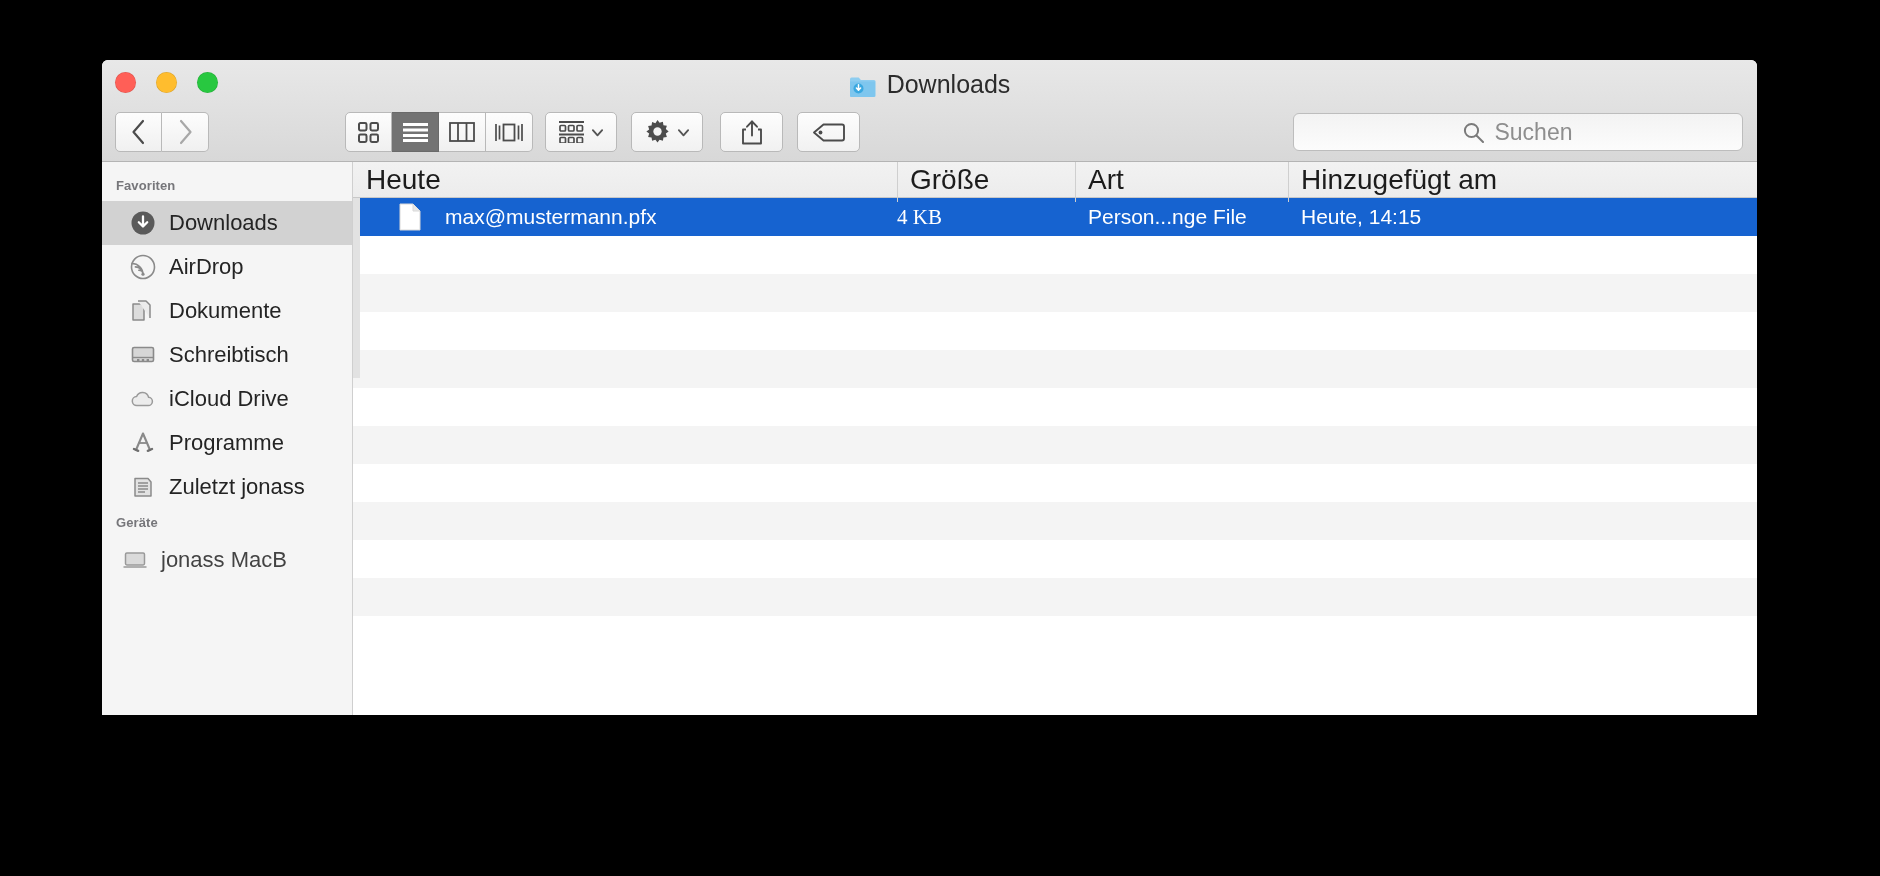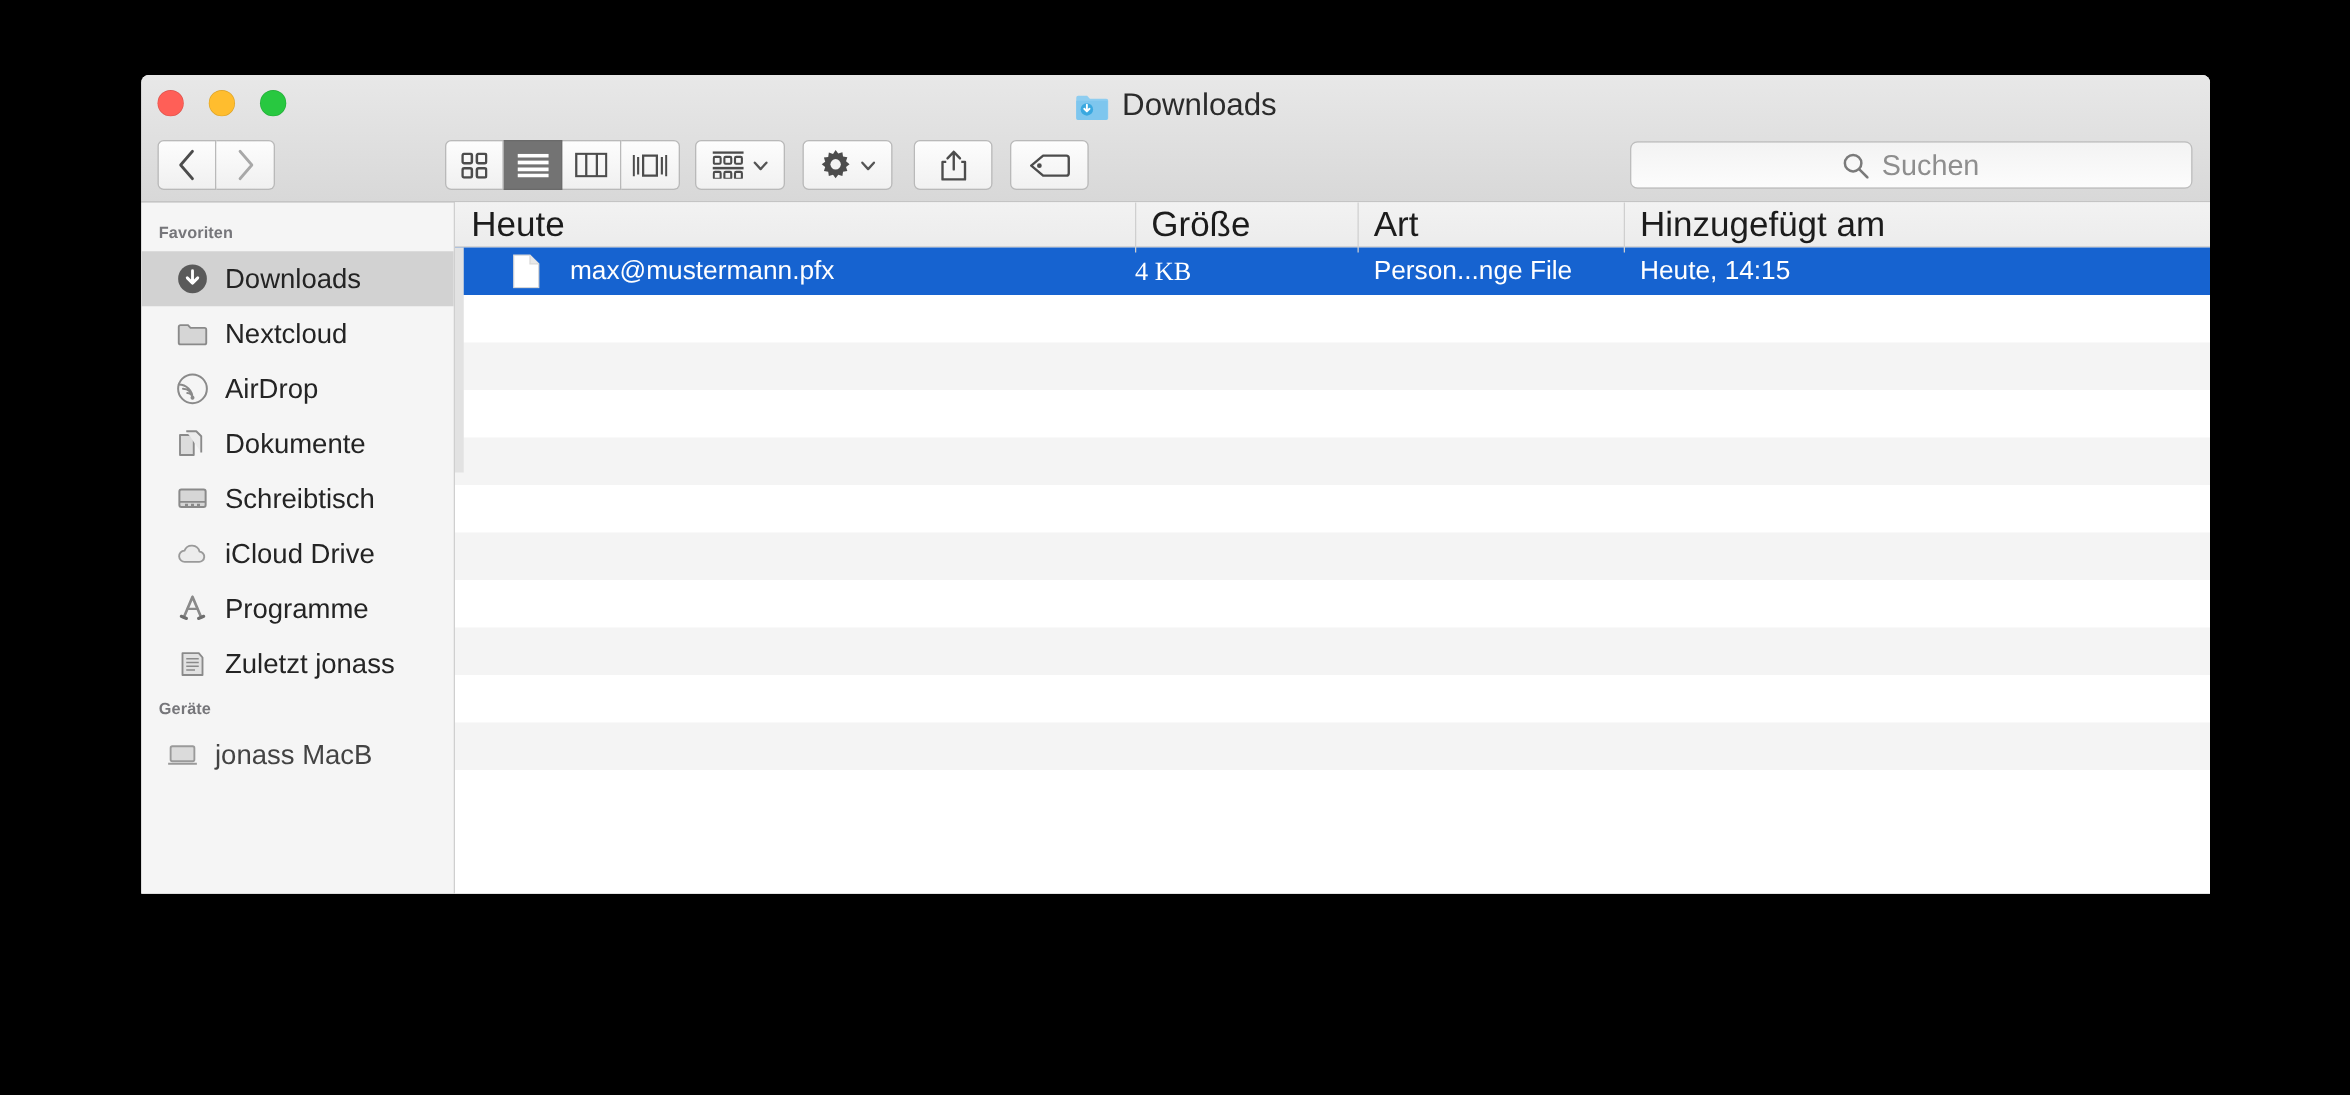--- a/index.html
+++ b/index.html
@@ -6,21 +6,21 @@
   html, body {
     width: 1880px; height: 876px;
     background: #000; overflow: hidden;
     font-family: "Liberation Sans", sans-serif;
     -webkit-font-smoothing: antialiased;
   }
 
   
   #finder-window {
     position: absolute;
-    left: 113px; top: 60px;
+    left: 102px; top: 60px;
     width: 1655px; height: 655px;
     background: #fff;
     border-radius: 6px 6px 0 0;
     overflow: hidden;
     box-shadow: 0 0 0 1px rgba(0,0,0,.18);
   }
 
   
   .titlebar {
     position: relative;
@@ -283,26 +283,20 @@
       <div class="side-header">Favoriten</div>
 
       <div class="side-item selected">
         <svg class="side-icon" viewBox="0 0 26 26">
           <circle cx="13" cy="13" r="11.5" fill="#5a5a5a"></circle>
           <path d="M13 6.5v10m0 0l-4.2-4.2M13 16.5l4.2-4.2" stroke="#fff" stroke-width="2.3" fill="none" stroke-linecap="round" stroke-linejoin="round"></path>
         </svg>
         <span>Downloads</span>
       </div>
 
-      <div class="side-item">
-        <svg class="side-icon" viewBox="0 0 26 26">
-          <path d="M2 7.5a1.4 1.4 0 011.4-1.4h6l2 2.2h11.2a1.4 1.4 0 011.4 1.4v10.4a1.4 1.4 0 01-1.4 1.4H3.4A1.4 1.4 0 012 20.1z" fill="#d6d6d6" stroke="#8a8a8a" stroke-width="1.5"></path>
-        </svg>
-        <span>Nextcloud</span>
-      </div>
 
       <div class="side-item">
         <svg class="side-icon" viewBox="0 0 26 26">
           <circle cx="13" cy="13" r="11.5" fill="none" stroke="#8a8a8a" stroke-width="1.6"></circle>
           <path d="M13 20.5a4.2 4.2 0 00-4.2-4.2M13 20.5a7.6 7.6 0 00-7.6-7.6M13 20.5a11 11 0 00-11-11" fill="none" stroke="#8a8a8a" stroke-width="1.6" stroke-linecap="round"></path>
           <circle cx="13" cy="20.2" r="1.6" fill="#8a8a8a"></circle>
         </svg>
         <span>AirDrop</span>
       </div>
 

